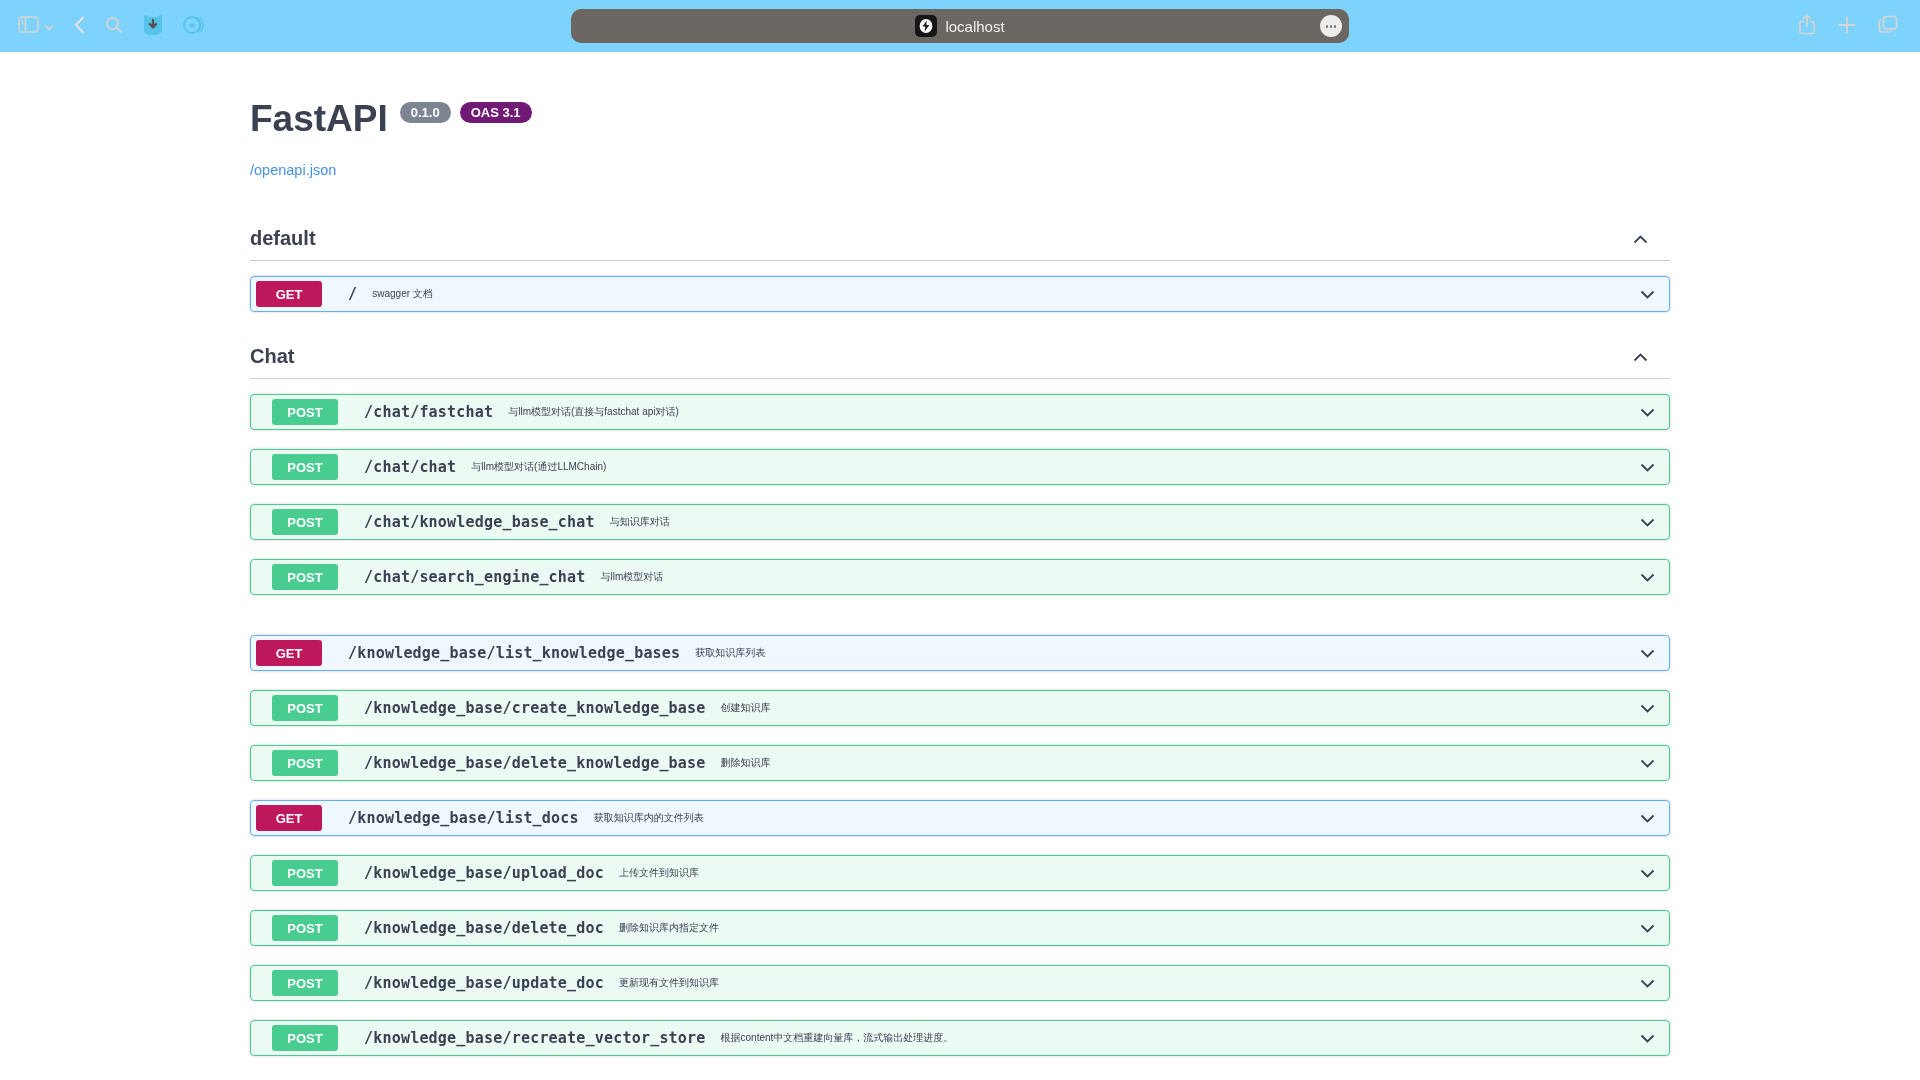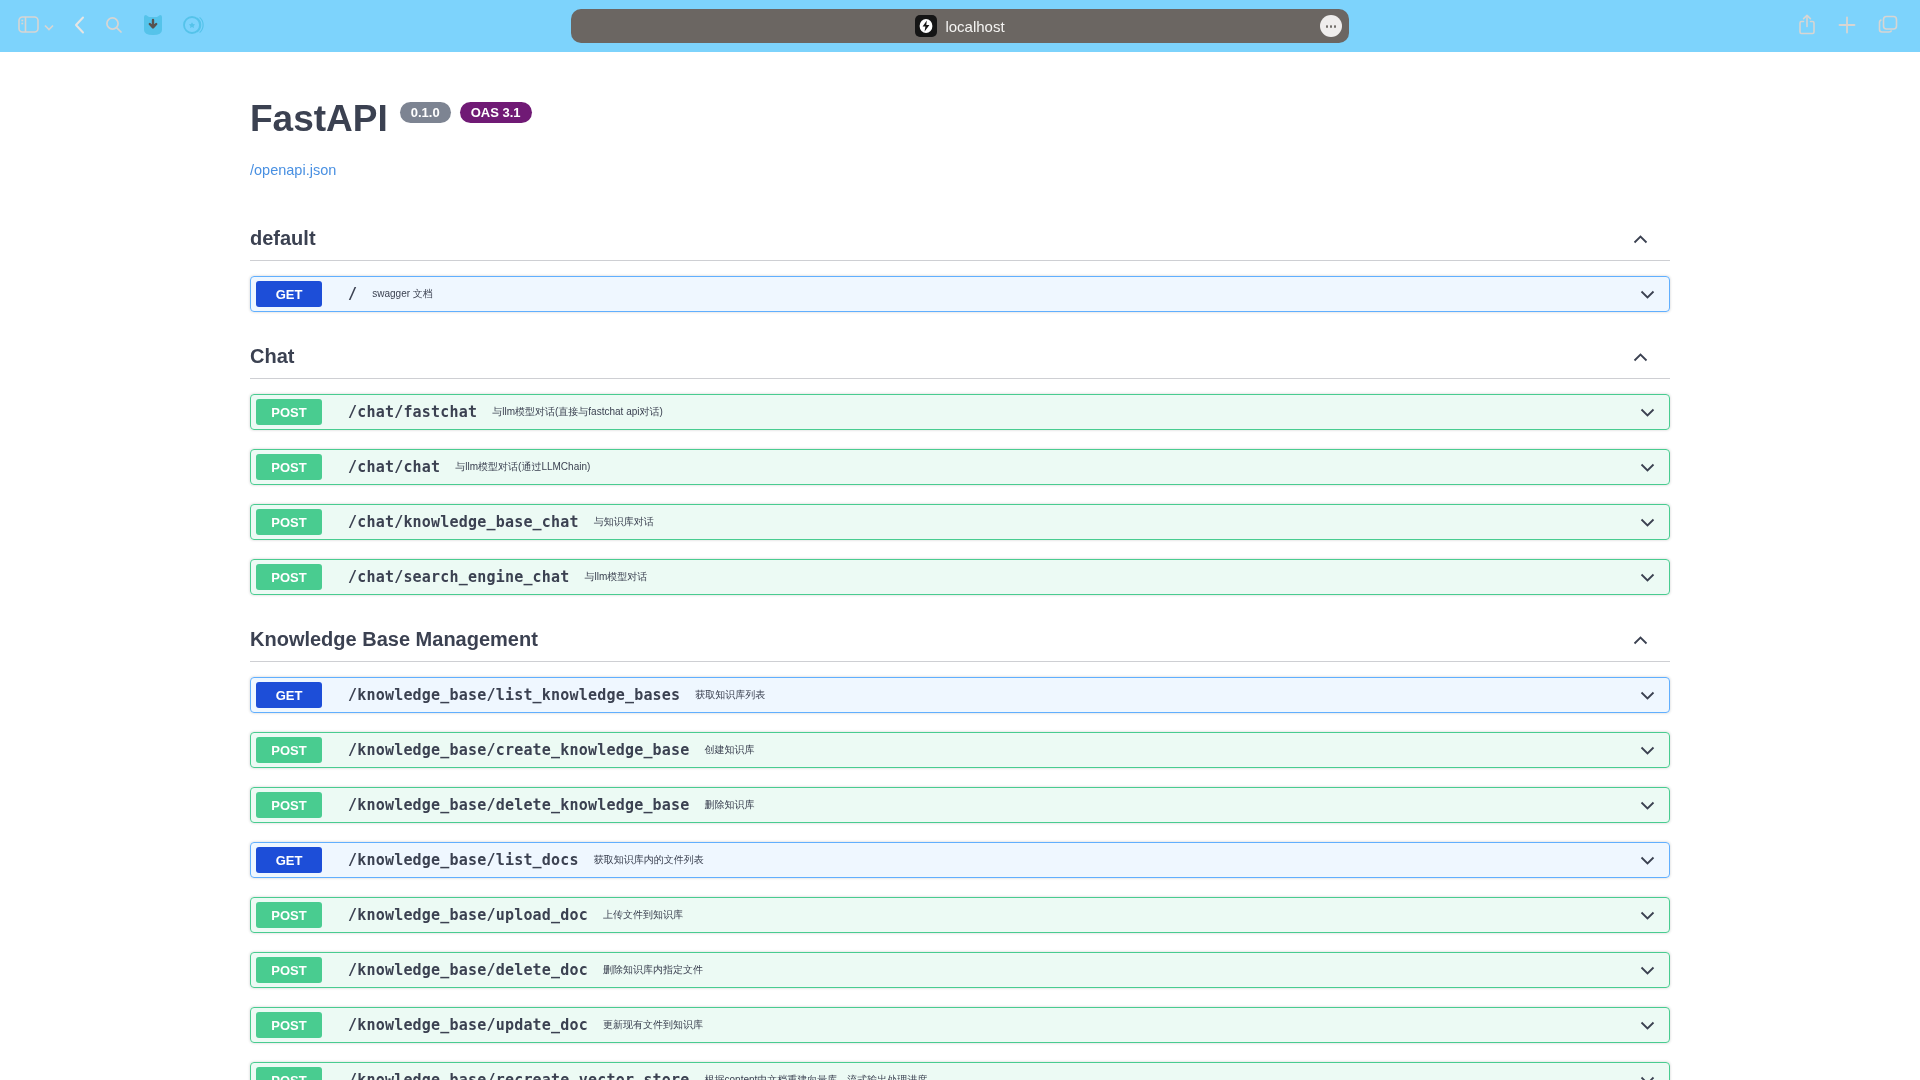--- a/index.html
+++ b/index.html
@@ -80,22 +80,22 @@
     display:flex; align-items:center; padding:0 10px 0 5px;
     box-shadow:0 0 3px rgba(0,0,0,.19); cursor:pointer;
   }
   .opblock.get  { border-color:#61affe; background:rgba(97,175,254,.10); }
   .opblock.post { border-color:#49cc90; background:rgba(73,204,144,.10); }
   .method {
     min-width:66px; height:26px; border-radius:3px; color:#fff;
     font-weight:700; font-size:13px; display:flex; align-items:center;
     justify-content:center; flex:none; padding:0 6px;
   }
-  .opblock.get  .method { background:#1d4ed8; }
-  .opblock.post .method { background:#49cc90; }
+  .opblock.get  .method { background:#be185d; }
+  .opblock.post .method { background:#49cc90;margin-left:16px; }
   .ep-path {
     margin-left:26px; font-family:"DejaVu Sans Mono", monospace;
     font-weight:700; font-size:15px; color:#3b4151; letter-spacing:.2px; white-space:nowrap;
   }
   .ep-summary { margin-left:15px; font-size:10px; color:#3b4151; white-space:nowrap; }
   .row-chevron { margin-left:auto; margin-right:4px; flex:none; }
 </style>
 </head>
 <body>
 
@@ -286,28 +286,20 @@
     <span class="row-chevron">
       <svg width="15" height="9" viewBox="0 0 15 9" fill="none" stroke="#3b4151" stroke-width="1.8">
         <polyline points="1.5,1.5 7.5,7.5 13.5,1.5"></polyline>
       </svg>
     </span>
   </div>
 </div>
   </section>
 
   <section class="section">
-    <div class="section-header">
-      <h3>Knowledge Base Management</h3>
-      <span class="section-chevron">
-        <svg width="15" height="9" viewBox="0 0 15 9" fill="none" stroke="#3b4151" stroke-width="1.8">
-          <polyline points="1.5,7.5 7.5,1.5 13.5,7.5"></polyline>
-        </svg>
-      </span>
-    </div>
     <div class="endpoint-list">
   <div class="opblock get">
     <span class="method">GET</span>
     <span class="ep-path">/knowledge_base/list_knowledge_bases</span>
     <span class="ep-summary">获取知识库列表</span>
     <span class="row-chevron">
       <svg width="15" height="9" viewBox="0 0 15 9" fill="none" stroke="#3b4151" stroke-width="1.8">
         <polyline points="1.5,1.5 7.5,7.5 13.5,1.5"></polyline>
       </svg>
     </span>

